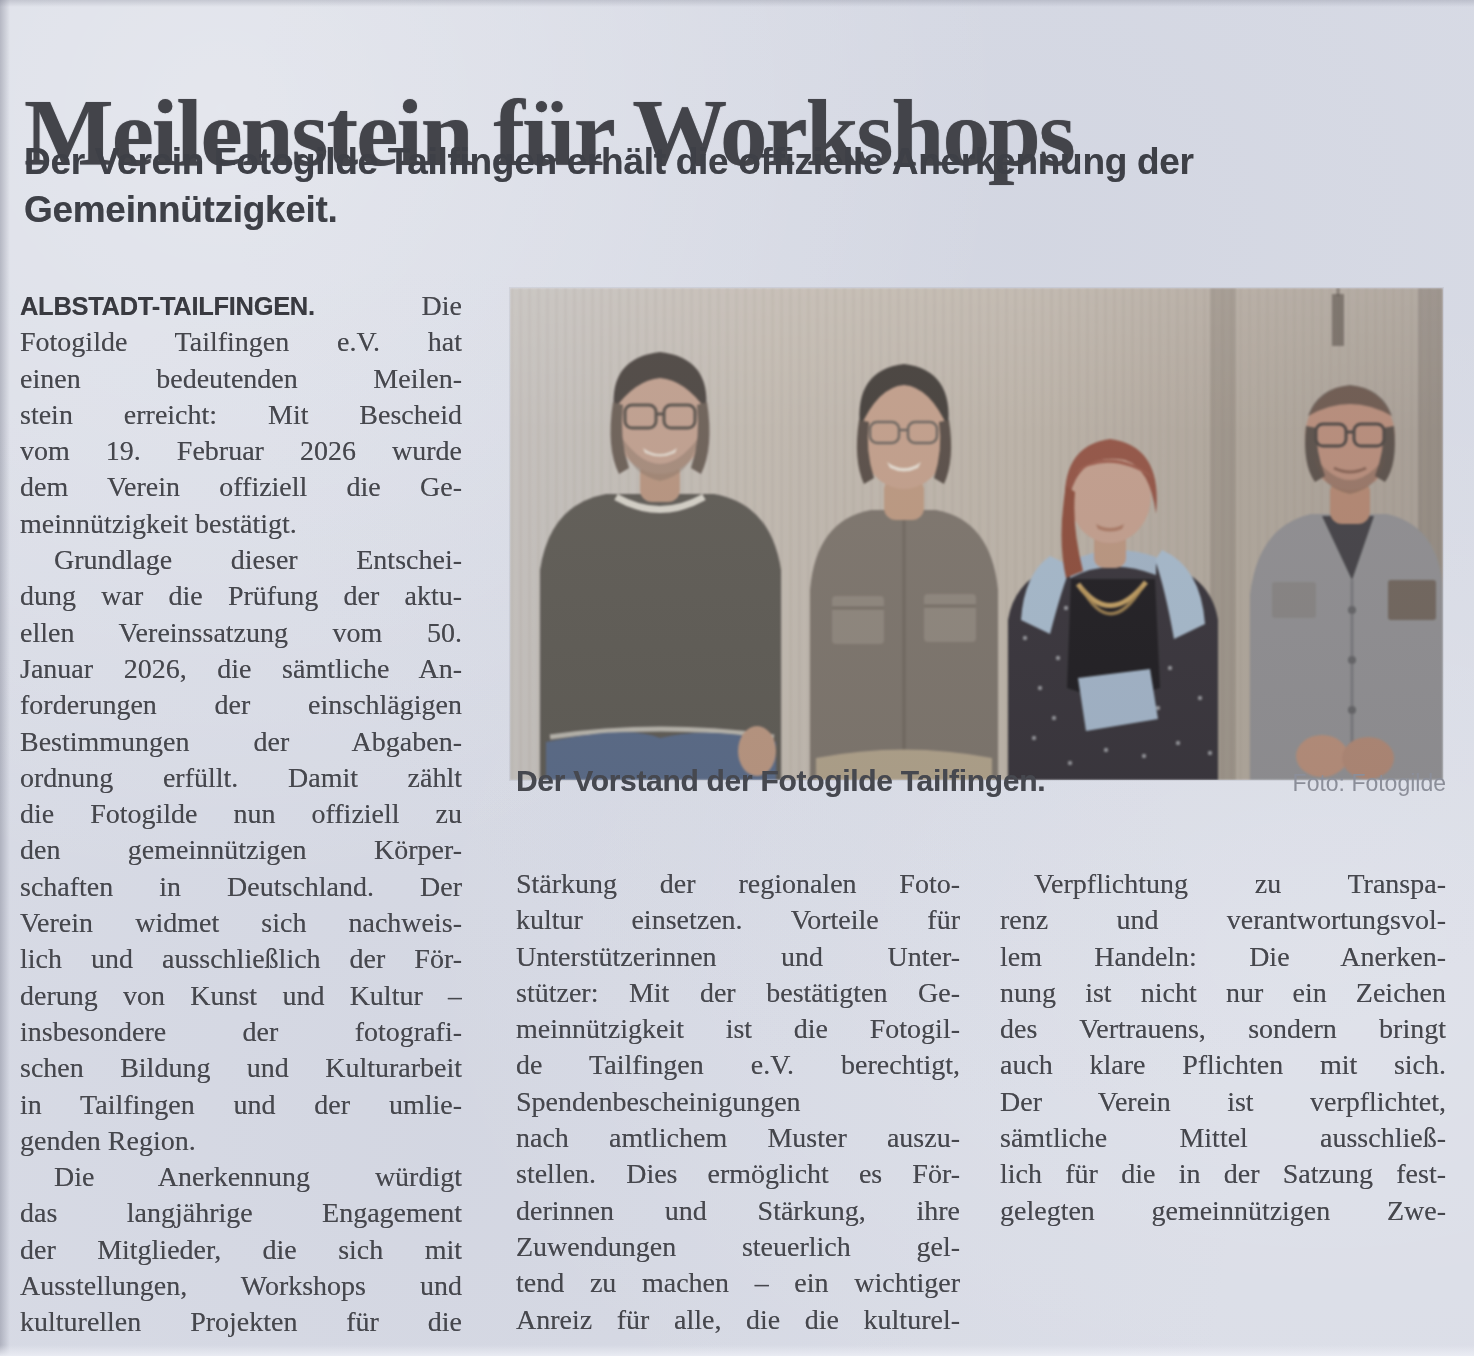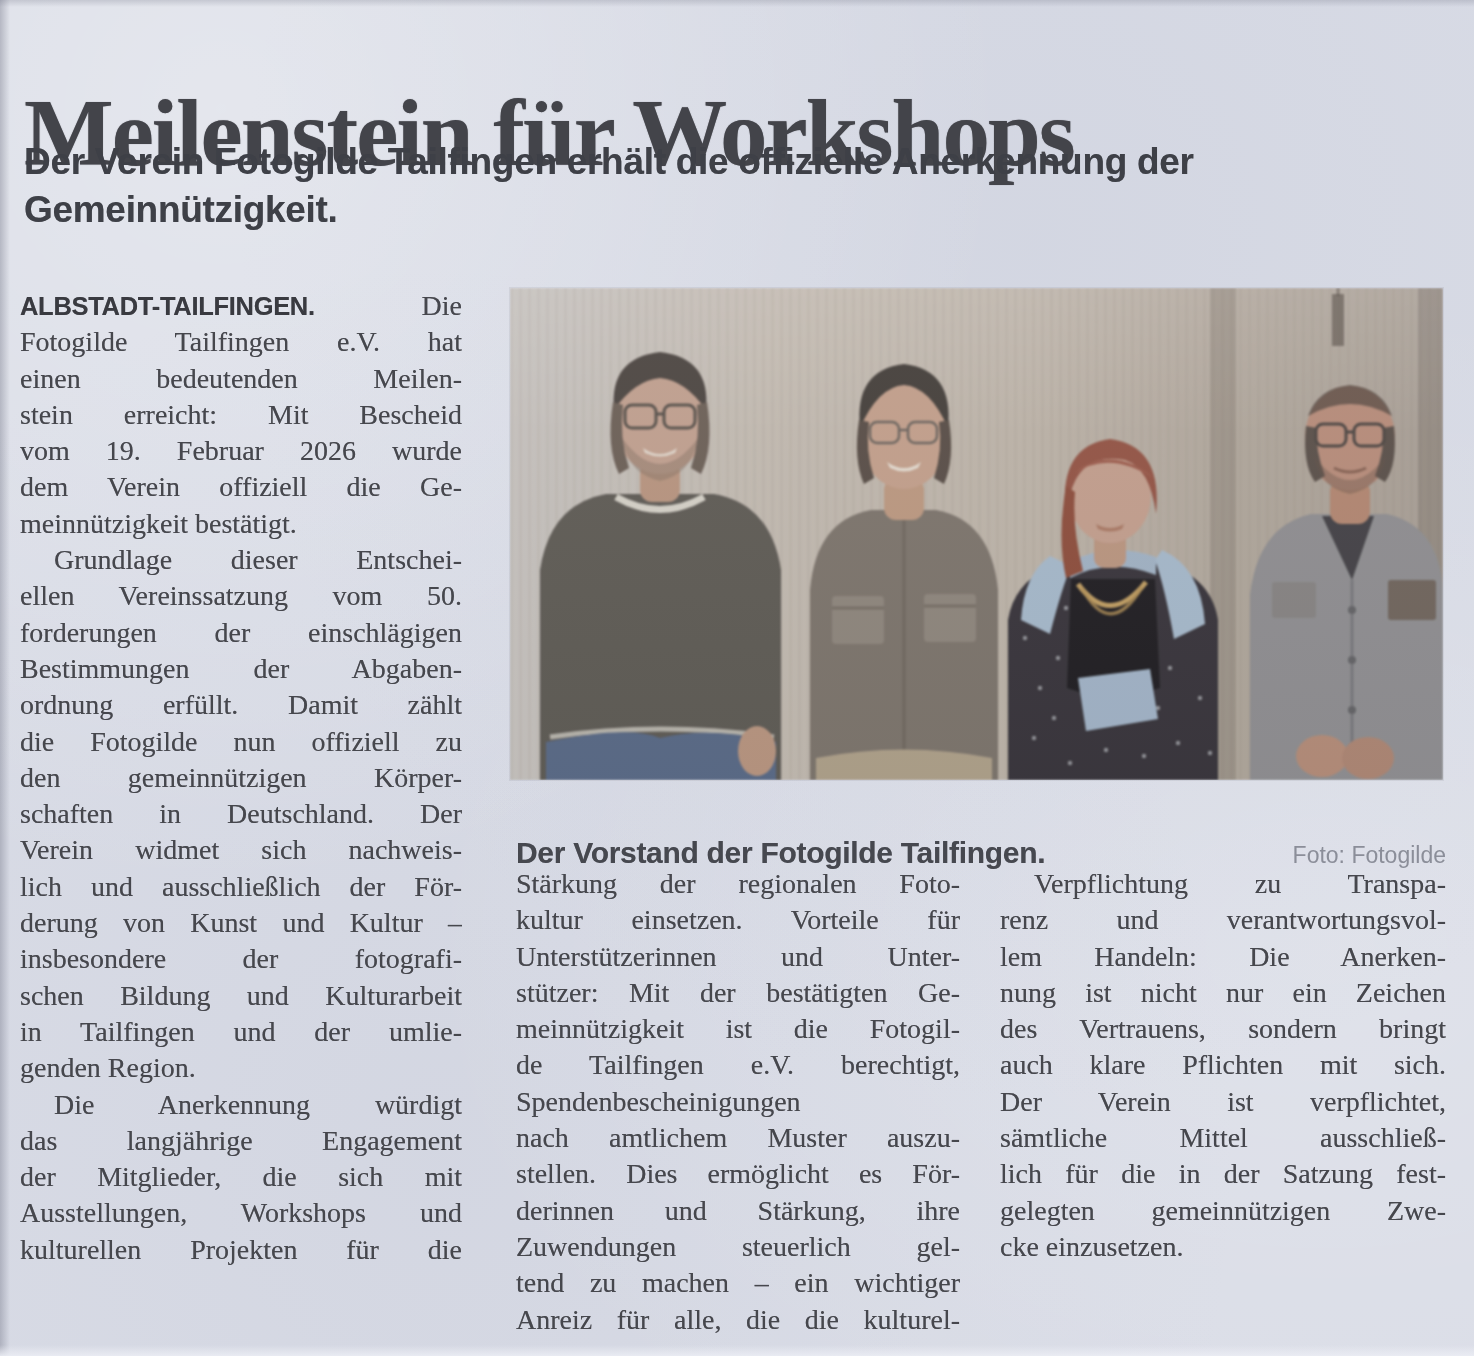--- a/index.html
+++ b/index.html
@@ -78,21 +78,21 @@
       linear-gradient(90deg, #c9c6c0 0%, #c6bdb0 28%, #c0b6a7 55%, #b3a899 78%, #a99f92 100%);
   }
   .ph-inner svg{position:absolute;left:0;top:0;}
   .photo::after{
     content:"";position:absolute;inset:0;
     background:linear-gradient(180deg, rgba(210,190,195,0.10), rgba(120,110,115,0.08));
     pointer-events:none;
   }
 
   .caption-row{
-    position:absolute;left:516px;top:836px;width:930px;
+    position:absolute;left:516px;top:764px;width:930px;
     display:flex;justify-content:space-between;align-items:baseline;
   }
   .caption{
     font-family:"Liberation Sans", sans-serif;
     font-weight:700;font-size:30px;color:#46484f;
     letter-spacing:-0.3px;
     text-shadow:0 0 0.5px rgba(70,72,79,0.5);
   }
   .credit{
     font-family:"Liberation Sans", sans-serif;
@@ -234,21 +234,23 @@
         <div class="line"><span class="kicker">ALBSTADT-TAILFINGEN.</span> Die</div>
         <div class="line">Fotogilde Tailfingen e.V. hat</div>
         <div class="line">einen bedeutenden Meilen-</div>
         <div class="line">stein erreicht: Mit Bescheid</div>
         <div class="line">vom 19. Februar 2026 wurde</div>
         <div class="line">dem Verein offiziell die Ge-</div>
         <div class="line pend">meinnützigkeit bestätigt.</div>
       </div>
       <div class="para indent">
         <div class="line">Grundlage dieser Entschei-</div>
+        <div class="line">dung war die Prüfung der aktu-</div>
         <div class="line">ellen Vereinssatzung vom 50.</div>
+        <div class="line">Januar 2026, die sämtliche An-</div>
         <div class="line">forderungen der einschlägigen</div>
         <div class="line">Bestimmungen der Abgaben-</div>
         <div class="line">ordnung erfüllt. Damit zählt</div>
         <div class="line">die Fotogilde nun offiziell zu</div>
         <div class="line">den gemeinnützigen Körper-</div>
         <div class="line">schaften in Deutschland. Der</div>
         <div class="line">Verein widmet sich nachweis-</div>
         <div class="line">lich und ausschließlich der För-</div>
         <div class="line">derung von Kunst und Kultur –</div>
         <div class="line">insbesondere der fotografi-</div>
@@ -286,18 +288,17 @@
         <div class="line">Verpflichtung zu Transpa-</div>
         <div class="line">renz und verantwortungsvol-</div>
         <div class="line">lem Handeln: Die Anerken-</div>
         <div class="line">nung ist nicht nur ein Zeichen</div>
         <div class="line">des Vertrauens, sondern bringt</div>
         <div class="line">auch klare Pflichten mit sich.</div>
         <div class="line">Der Verein ist verpflichtet,</div>
         <div class="line">sämtliche Mittel ausschließ-</div>
         <div class="line">lich für die in der Satzung fest-</div>
         <div class="line">gelegten gemeinnützigen Zwe-</div>
-        <div class="line pend">cke einzusetzen.</div>
       </div>
     </div>
 
   <div class="scan-edge-bottom"></div>
 </div>
 
 </body></html>

